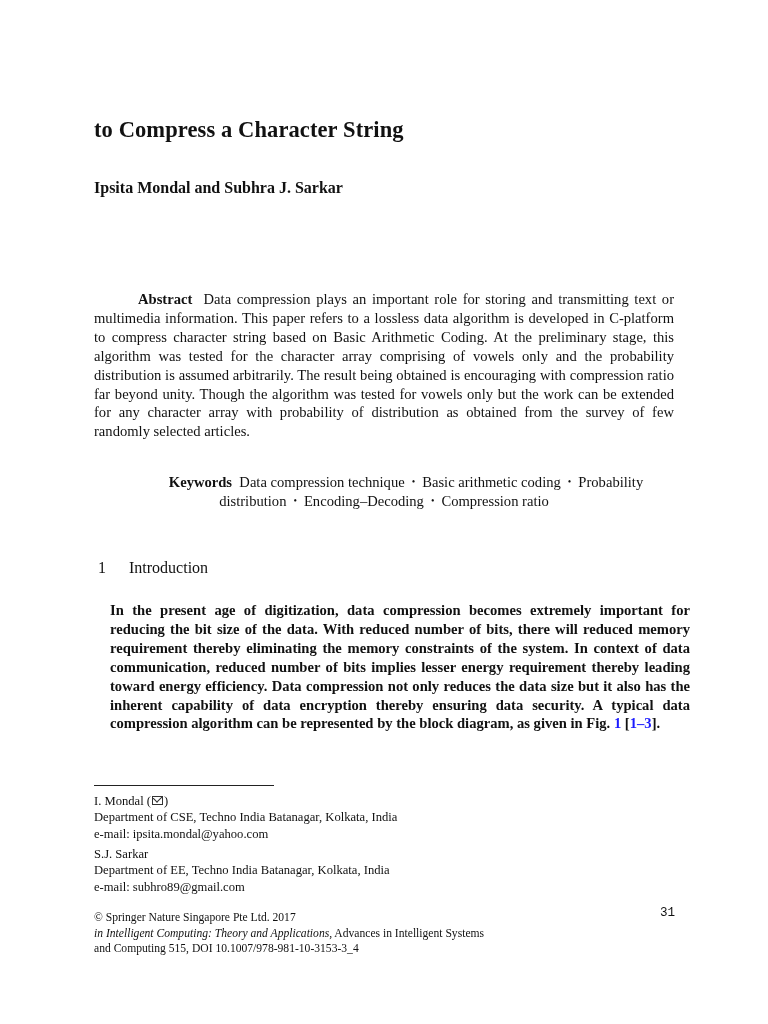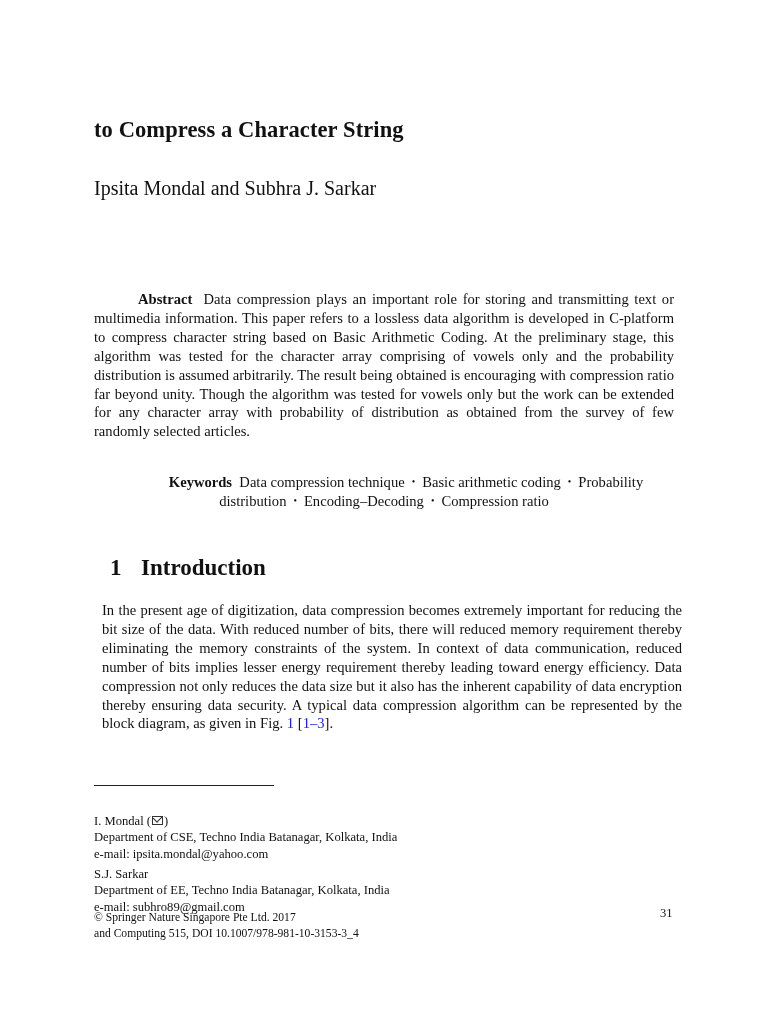--- a/index.html
+++ b/index.html
@@ -29,22 +29,22 @@
       font-weight: bold;
       font-size: 22.5px;
       line-height: 28px;
       margin: 0;
       letter-spacing: 0.1px;
     }
     .authors {
       position: absolute;
       left: 0;
       top: 179px;
-      font-weight: normal;
-      font-size: 20px;
+      font-weight: bold;
+      font-size: 16px;
       line-height: 18px;
       margin: 0;
     }
     .para {
       font-size: 14.6px;
       line-height: 18.9px;
       text-align: justify;
       margin: 0;
       hyphens: none;
     }
@@ -65,56 +65,56 @@
       margin-left: 44px;
     }
     .kw-sep {
       display: inline-block;
       padding: 0 7px;
       font-size: 10px;
       vertical-align: 2px;
     }
     .section-heading {
       position: absolute;
-      left: 16px;
+      left: 4px;
       top: 557px;
-      font-weight: bold;
-      font-size: 23px;
+      font-weight: normal;
+      font-size: 16px;
       line-height: 22px;
       margin: 0;
     }
     .section-num {
       display: inline-block;
       width: 31px;
     }
     .intro {
       position: absolute;
-      left: 8px;
+      left: 16px;
       top: 601px;
       width: 580px;
+      font-weight: bold;
     }
     .link {
       color: #1a1aff;
       text-decoration: none;
     }
     .footnote-rule {
       position: absolute;
       left: 0;
       top: 785px;
       width: 180px;
       height: 0;
       border-top: 1px solid #222;
     }
     .footnote {
       position: absolute;
       left: 0;
       width: 580px;
       font-size: 12.6px;
       line-height: 16.3px;
-      margin-top: 20px;
     }
     .fn1 { top: 793px; }
     .fn2 { top: 846px; }
     .fn-line {
       display: block;
       white-space: nowrap;
     }
     .mail-icon {
       display: inline-block;
       width: 9px;
@@ -145,20 +145,21 @@
       font-size: 11.6px;
       line-height: 15.6px;
       margin-top: 24px;
     }
     .page-number {
       position: absolute;
       left: 660px;
       top: 906px;
       font-size: 12.6px;
       line-height: 15.6px;
+      font-family: Liberation Mono, monospace;
     }
     .italic { font-style: italic; }
   </style>
 </head>
 <body>
 
 <div class="page">
 
   <h1 class="title">
     <br>
@@ -196,18 +197,19 @@
   </div>
 
   <div class="footnote fn2">
     <span class="fn-line">S.J. Sarkar</span>
     <span class="fn-line">Department of EE, Techno India Batanagar, Kolkata, India</span>
     <span class="fn-line">e-mail: subhro89@gmail.com</span>
   </div>
 
   <div class="copyright">
     <span class="fn-line">© Springer Nature Singapore Pte Ltd. 2017</span>
+    <span class="fn-line"><span class="italic">in Intelligent Computing: Theory and Applications</span><span>, Advances in Intelligent Systems</span></span>
     <span class="fn-line">and Computing 515, DOI 10.1007/978-981-10-3153-3_4</span>
   </div>
 
 </div>
 
 <div class="page-number">31</div>
 
 </body></html>

